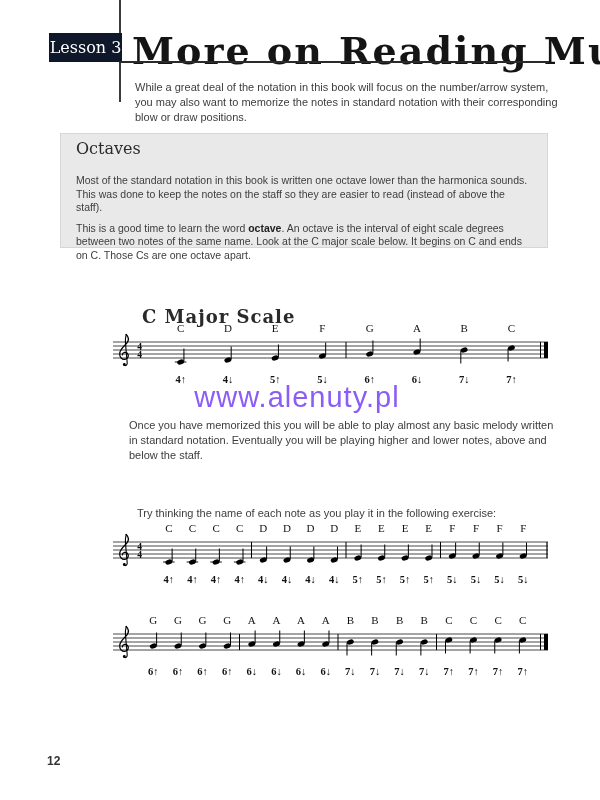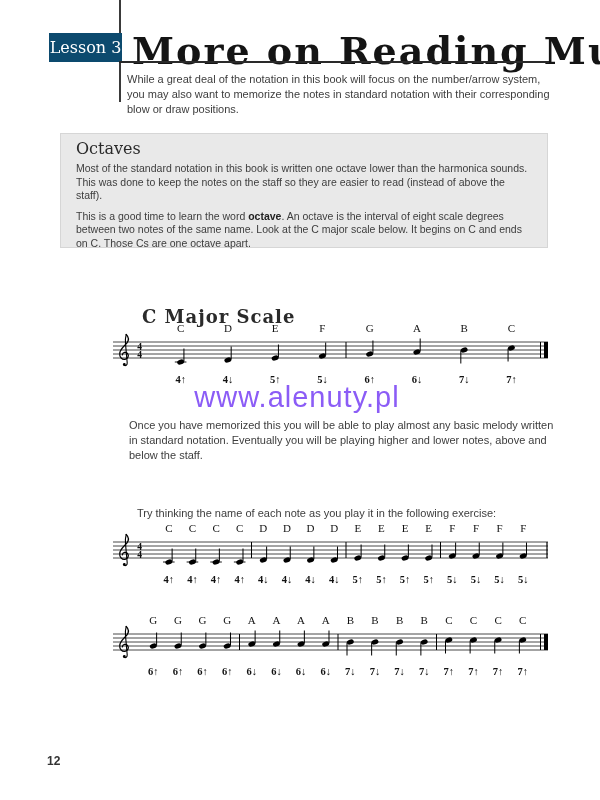--- a/index.html
+++ b/index.html
@@ -1,30 +1,30 @@
 <!DOCTYPE html>
 <html><head>
 <meta charset="utf-8">
 <style>
   html,body{margin:0;padding:0;background:#fff;}
   #page{position:relative;width:600px;height:800px;background:#ffffff;overflow:hidden;
         font-family:"Liberation Sans",sans-serif;color:#3d3d3d;}
   .abs{position:absolute;}
   
   .v-rule{left:119px;top:0;width:2px;height:102px;background:#3a3a3a;}
-  .lesson-badge{left:49px;top:33px;width:73px;height:29px;background:#0c4a6e;color:#fff;
+  .lesson-badge{left:49px;top:33px;width:73px;height:29px;background:#0f172a;color:#fff;
         font-family:"DejaVu Serif",serif;font-size:16px;line-height:29px;text-align:center;}
   .page-title{left:132px;top:28px;font-family:"DejaVu Serif",serif;font-weight:bold;
         font-size:38px;letter-spacing:2px;color:#141414;white-space:nowrap;}
   .title-rule{left:119px;top:61px;width:430px;height:2px;background:#2a2a2a;}
   .intro{left:127px;top:72px;width:426px;font-size:11px;line-height:15px;}
   
   .octaves{left:60px;top:133px;width:488px;height:115px;background:#e9e9e9;
         border:1px solid #d6d6d6;box-sizing:border-box;padding:5px 15px;}
-  .octaves h2{margin:0 0 4px 0;font-family:"DejaVu Serif",serif;font-weight:normal;
+  .octaves h2{margin:0 0 16px 0;font-family:"DejaVu Serif",serif;font-weight:normal;
         font-size:16px;color:#2a2a2a;}
   .octaves p{margin:0 0 7px 0;font-size:10.5px;line-height:13.5px;color:#3d3d3d;}
   .octaves b{color:#222;}
   
   .cms-heading{left:126px;top:290px;font-family:"DejaVu Serif",serif;font-weight:600;
         font-size:18px;letter-spacing:1px;color:#2a2a2a;}
   .staff-svg{left:111px;width:440px;height:70px;}
   .staff-1{top:318px;} .staff-2{top:518px;} .staff-3{top:610px;}
   .watermark{left:297px;top:381px;transform:translateX(-50%);font-size:29px;
         letter-spacing:1px;color:#8b5cf6;white-space:nowrap;}
@@ -39,21 +39,21 @@
 
   <div class="abs v-rule"></div>
 
   <div class="abs lesson-badge">
     <span>Lesson 3</span>
   </div>
 
   <h1 class="abs page-title" style="margin:0">More on Reading Music</h1>
   <div class="abs title-rule"></div>
 
-  <p class="abs intro" style="margin:0">While a great deal of the notation in this book will focus on the number/arrow system, you may also want to memorize the notes in standard notation with their corresponding blow or draw positions.</p>
+  <p class="abs intro" style="margin:8px">While a great deal of the notation in this book will focus on the number/arrow system, you may also want to memorize the notes in standard notation with their corresponding blow or draw positions.</p>
 
   <div class="abs octaves">
     <h2>Octaves</h2>
     <p>Most of the standard notation in this book is written one octave lower than the harmonica sounds. This was done to keep the notes on the staff so they are easier to read (instead of above the staff).</p>
     <p><span>This is a good time to learn the word </span><b>octave</b><span>. An octave is the interval of eight scale degrees between two notes of the same name. Look at the C major scale below. It begins on C and ends on C. Those Cs are one octave apart.</span></p>
   </div>
 
   <h3 class="abs cms-heading" style="margin:16px">C Major Scale</h3>
 
   <svg class="abs staff-svg staff-1" viewBox="0 0 440 70">

